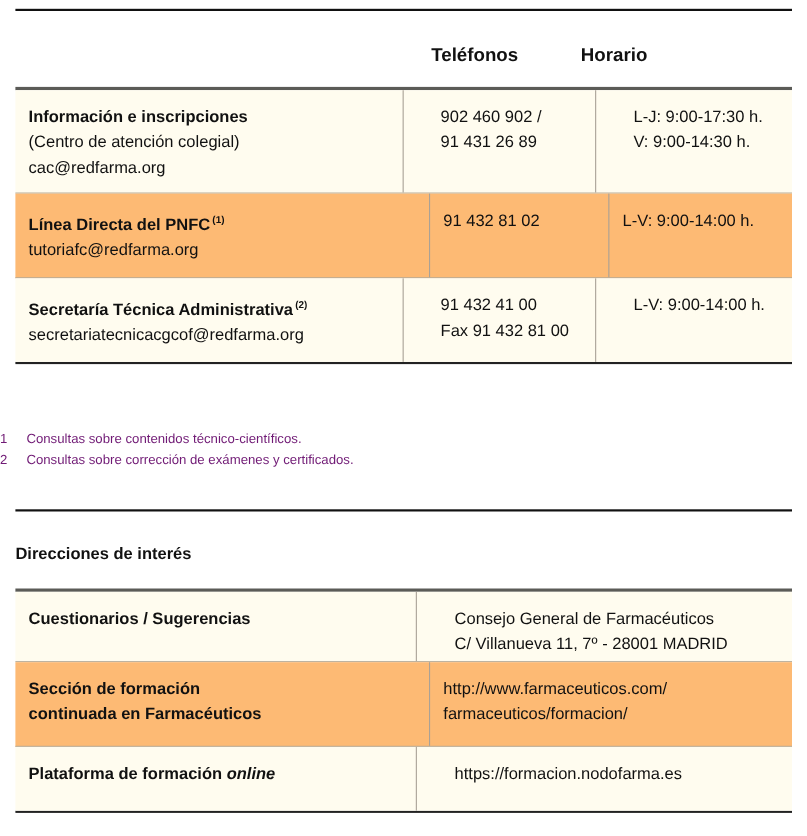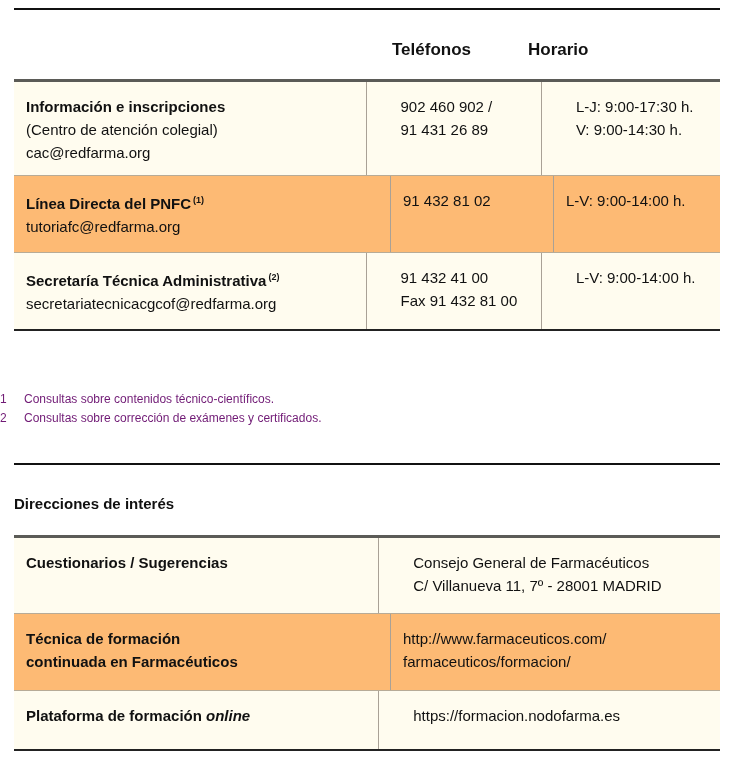--- a/index.html
+++ b/index.html
@@ -24,21 +24,21 @@
     .cell { padding: 13px 12px 0 12px; line-height: 23px; }
     .contacts .c1 { width: 377px; border-right: 1px solid #a9a196; }
     .contacts .c2 { width: 163px; border-right: 1px solid #a9a196; }
     .contacts .c3 { width: 166px; }
     .contacts .r1 { height: 94px; }
     .contacts .r2 { height: 77px; }
     .contacts .r3 { height: 76px; }
 
     .addresses .c1 { width: 377px; border-right: 1px solid #a9a196; }
     .addresses .c2 { width: 329px; }
-    .addresses .r1 { height: 76px; }
+    .addresses .r1 { height: 64px; }
     .addresses .r2 { height: 77px; }
     .addresses .r3 { height: 58px; }
 
     .bold { font-weight: bold; }
     .sup { font-size: 9px; vertical-align: super; margin-left: 2px; font-weight: bold; }
     .line { display: block; }
 
     .footnotes { position: absolute; left: 0; top: 347px; font-size: 12px; color: #701a75; line-height: 19px; margin-top: 43px; }
     .footnotes .fn-num { display: inline-block; width: 24px; }
 
@@ -119,21 +119,21 @@
     <div class="cell c1 bold">
       <span class="line">Cuestionarios / Sugerencias</span>
     </div>
     <div class="cell c2">
       <span class="line">Consejo General de Farmacéuticos</span>
       <span class="line">C/ Villanueva 11, 7º - 28001 MADRID</span>
     </div>
   </div>
   <div class="row dark r2">
     <div class="cell c1 bold">
-      <span class="line">Técnica de formación</span>
+      <span class="line">Sección de formación</span>
       <span class="line">continuada en Farmacéuticos</span>
     </div>
     <div class="cell c2">
       <span class="line">http://www.farmaceuticos.com/</span>
       <span class="line">farmaceuticos/formacion/</span>
     </div>
   </div>
   <div class="row light r3">
     <div class="cell c1 bold">
       <span class="line"><span>Plataforma de formación </span><em>online</em></span>

